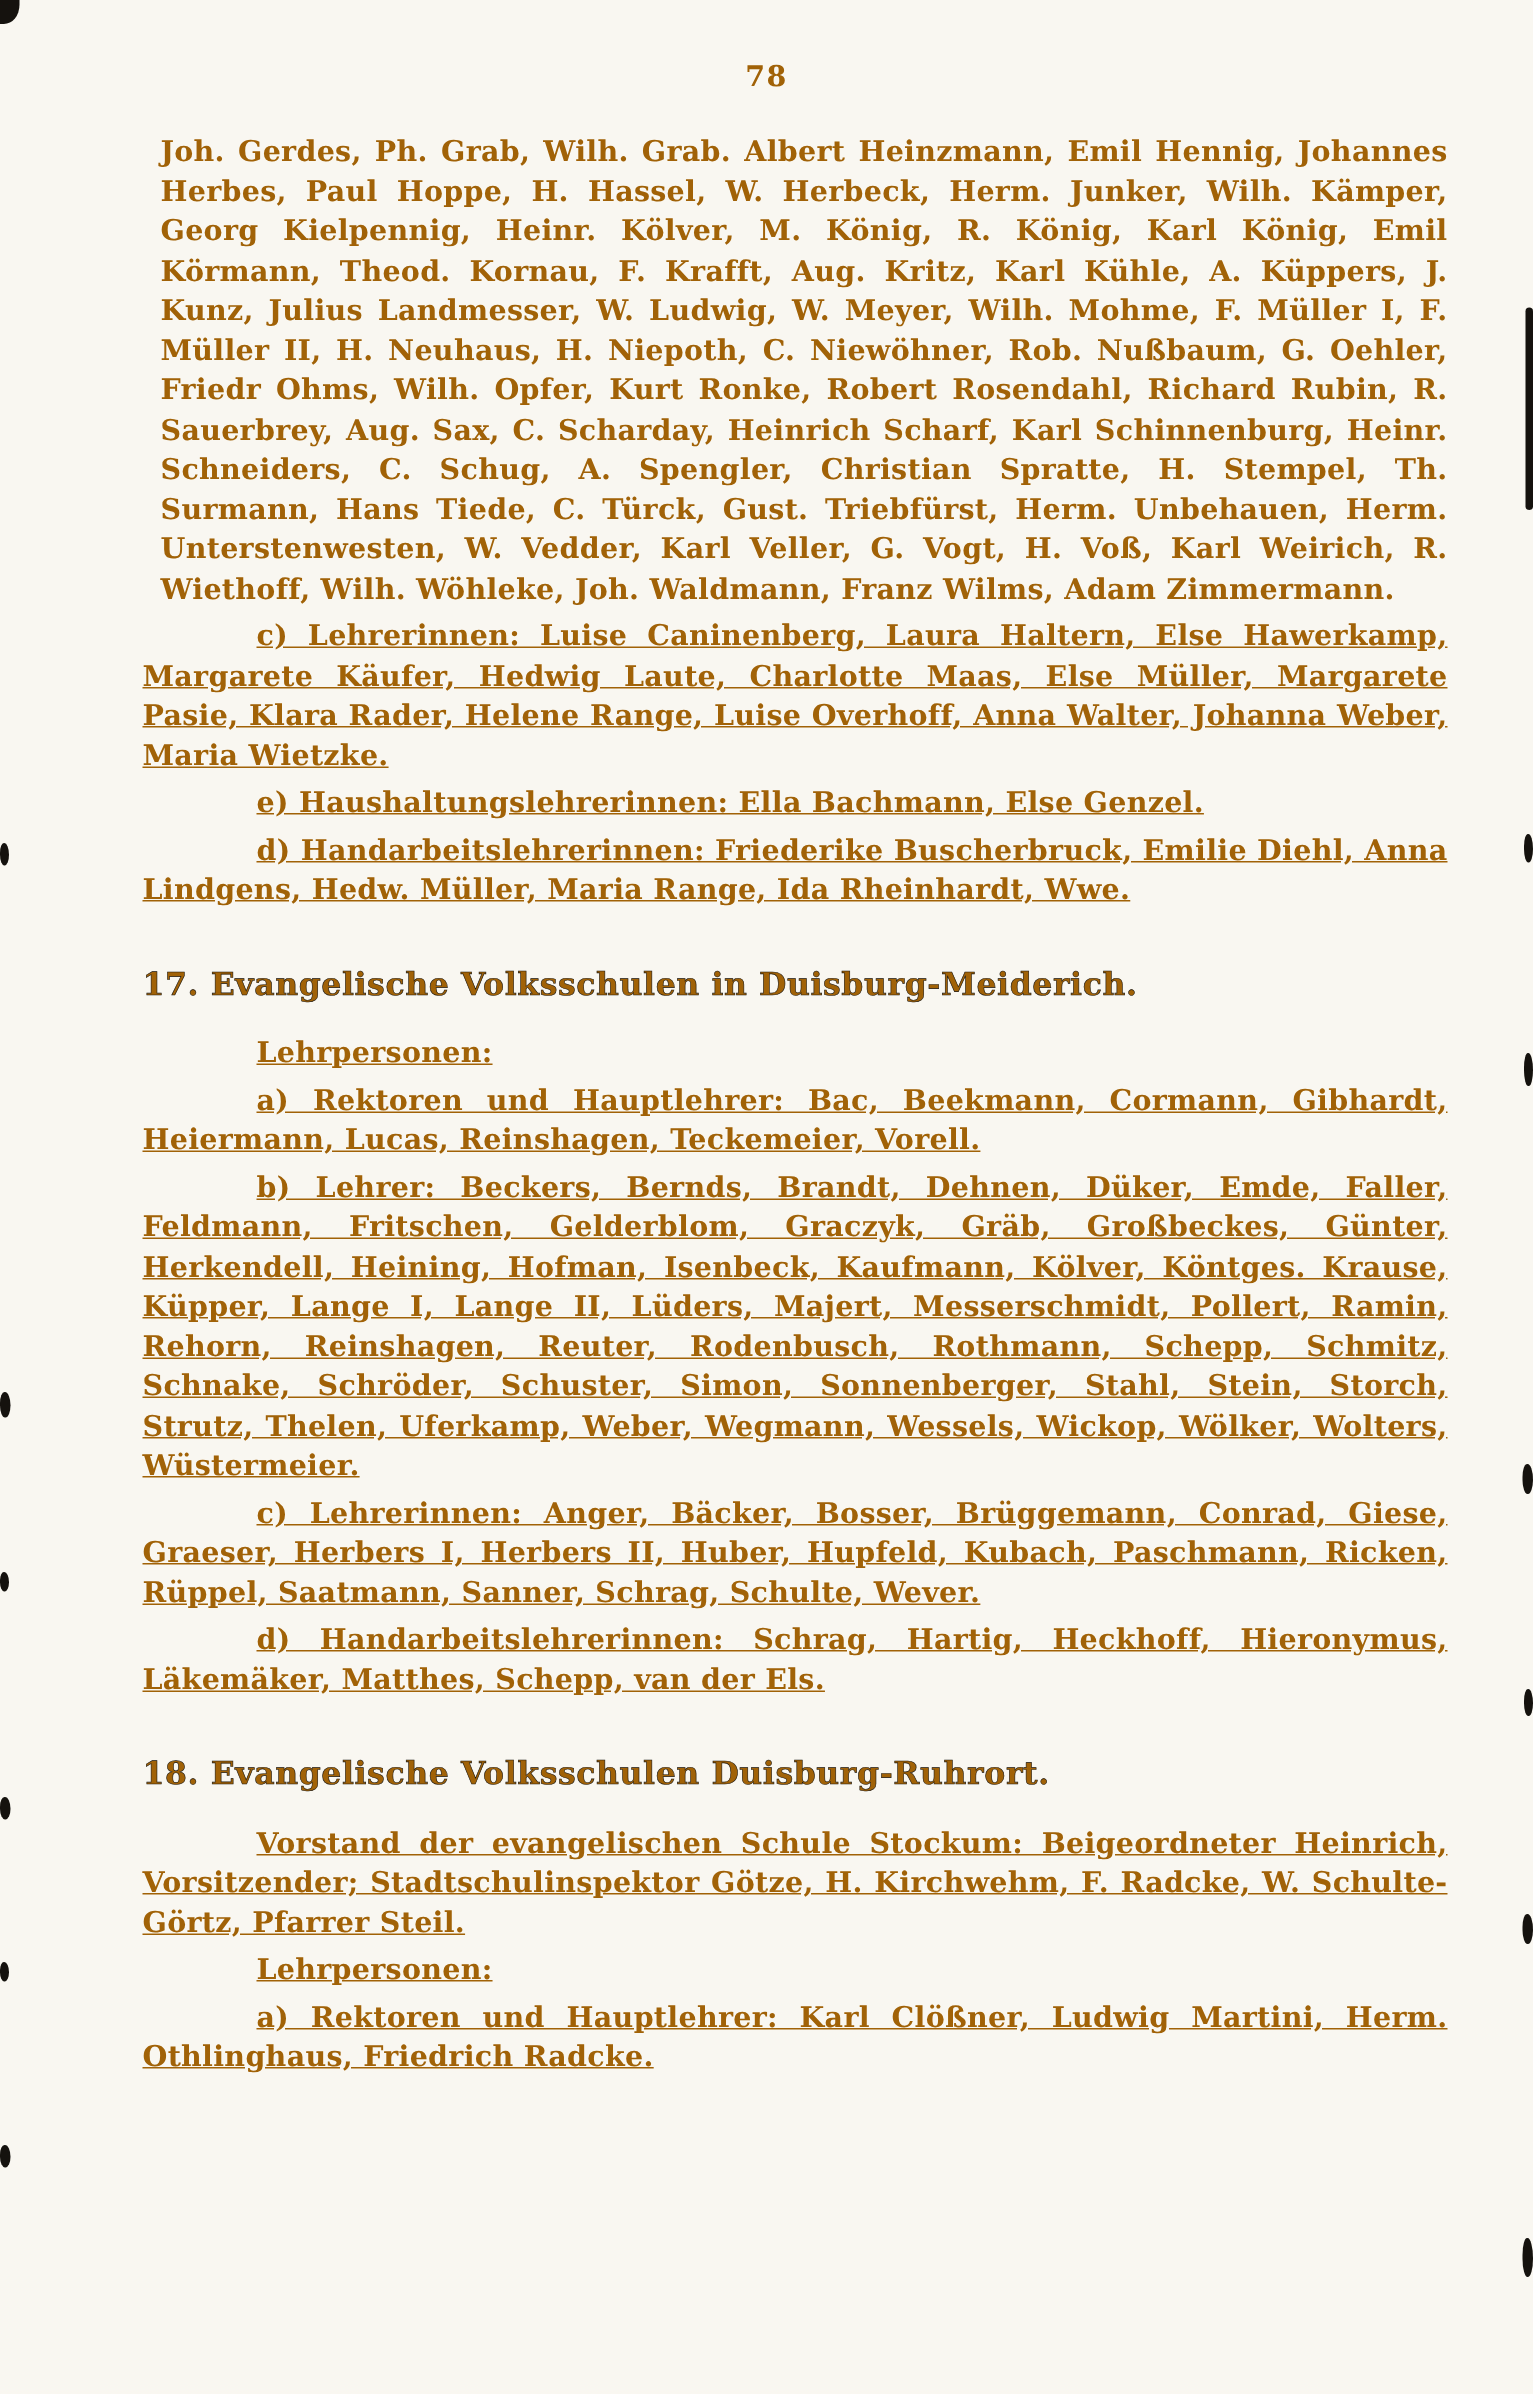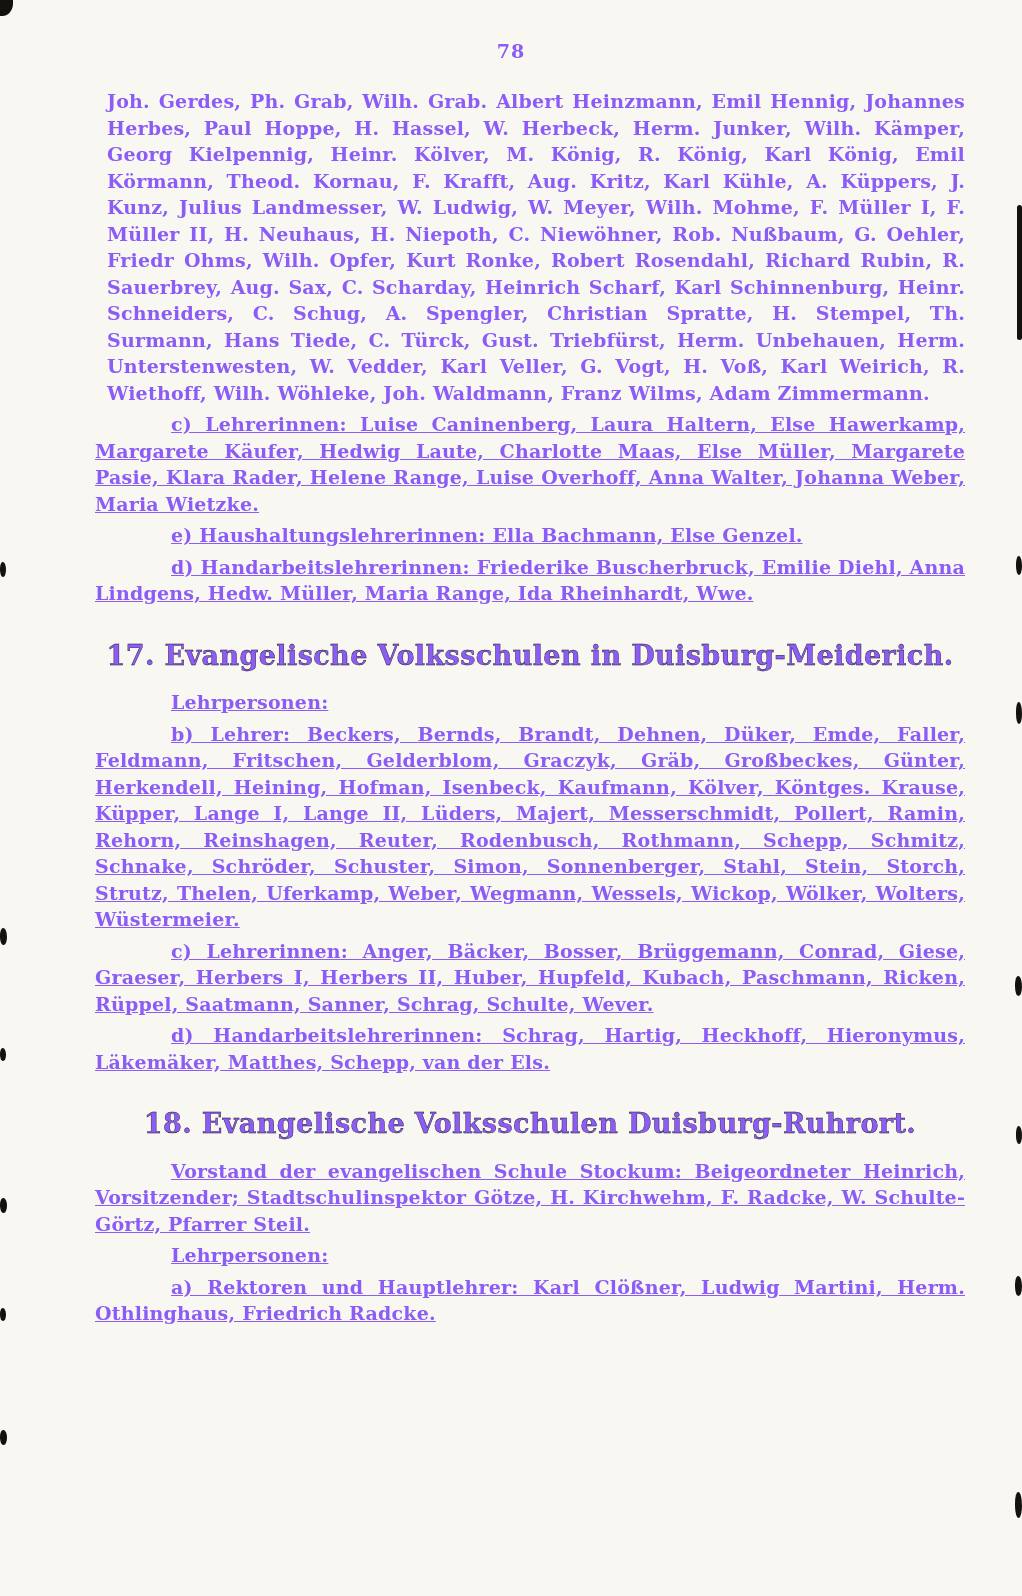--- a/index.html
+++ b/index.html
@@ -10,21 +10,21 @@
     width: 1022px;
     height: 1596px;
     background: #dedbd4;
     overflow: hidden;
   }
   .page {
     position: relative;
     width: 1022px;
     height: 1596px;
     background: #f9f7f1;
-    color: #8b5cf6;
+    color: #a16207;
     font-family: "DejaVu Serif", serif;
     font-weight: 700;
     overflow: hidden;
     box-sizing: border-box;
   }
   .page-number {
     padding-top: 40px;
     text-align: center;
     font-size: 19px;
     letter-spacing: 1px;
@@ -35,22 +35,22 @@
     line-height: 26.5px;
     text-align: justify;
     letter-spacing: 0.2px;
   }
   .text-column p {
     margin: 0 0 5px 0;
   }
   p.flush { text-indent: 0; margin-left: 12px; }
   p.indent { text-indent: 76px; text-decoration: underline; }
   .heading {
-    font-size: 27px;
-    text-align: center;
+    font-size: 21px;
+    text-align: left;
     margin: 36px 0 20px 0;
     letter-spacing: 0.4px;
     -webkit-text-stroke: 0.4px #17130e;
   }
   
   .artifact {
     position: absolute;
     background: #15120e;
     border-radius: 45% 55% 50% 50%;
   }
@@ -78,20 +78,21 @@
 
   <div class="text-column">
     <p class="flush">Joh. Gerdes, Ph. Grab, Wilh. Grab. Albert Heinzmann, Emil Hennig, Johannes Herbes, Paul Hoppe, H. Hassel, W. Herbeck, Herm. Junker, Wilh. Kämper, Georg Kielpennig, Heinr. Kölver, M. König, R. König, Karl König, Emil Körmann, Theod. Kornau, F. Krafft, Aug. Kritz, Karl Kühle, A. Küppers, J. Kunz, Julius Landmesser, W. Ludwig, W. Meyer, Wilh. Mohme, F. Müller I, F. Müller II, H. Neuhaus, H. Niepoth, C. Niewöhner, Rob. Nußbaum, G. Oehler, Friedr Ohms, Wilh. Opfer, Kurt Ronke, Robert Rosendahl, Richard Rubin, R. Sauerbrey, Aug. Sax, C. Scharday, Heinrich Scharf, Karl Schinnenburg, Heinr. Schneiders, C. Schug, A. Spengler, Christian Spratte, H. Stempel, Th. Surmann, Hans Tiede, C. Türck, Gust. Triebfürst, Herm. Unbehauen, Herm. Unterstenwesten, W. Vedder, Karl Veller, G. Vogt, H. Voß, Karl Weirich, R. Wiethoff, Wilh. Wöhleke, Joh. Waldmann, Franz Wilms, Adam Zimmermann.</p>
     <p class="indent">c) Lehrerinnen: Luise Caninenberg, Laura Haltern, Else Hawerkamp, Margarete Käufer, Hedwig Laute, Charlotte Maas, Else Müller, Margarete Pasie, Klara Rader, Helene Range, Luise Overhoff, Anna Walter, Johanna Weber, Maria Wietzke.</p>
     <p class="indent">e) Haushaltungslehrerinnen: Ella Bachmann, Else Genzel.</p>
     <p class="indent">d) Handarbeitslehrerinnen: Friederike Buscherbruck, Emilie Diehl, Anna Lindgens, Hedw. Müller, Maria Range, Ida Rheinhardt, Wwe.</p>
 
     <div class="heading">17. Evangelische Volksschulen in Duisburg-Meiderich.</div>
 
     <p class="indent">Lehrpersonen:</p>
+    <p class="indent">a) Rektoren und Hauptlehrer: Bac, Beekmann, Cormann, Gibhardt, Heiermann, Lucas, Reinshagen, Teckemeier, Vorell.</p>
     <p class="indent">b) Lehrer: Beckers, Bernds, Brandt, Dehnen, Düker, Emde, Faller, Feldmann, Fritschen, Gelderblom, Graczyk, Gräb, Großbeckes, Günter, Herkendell, Heining, Hofman, Isenbeck, Kaufmann, Kölver, Köntges. Krause, Küpper, Lange I, Lange II, Lüders, Majert, Messerschmidt, Pollert, Ramin, Rehorn, Reinshagen, Reuter, Rodenbusch, Rothmann, Schepp, Schmitz, Schnake, Schröder, Schuster, Simon, Sonnenberger, Stahl, Stein, Storch, Strutz, Thelen, Uferkamp, Weber, Wegmann, Wessels, Wickop, Wölker, Wolters, Wüstermeier.</p>
     <p class="indent">c) Lehrerinnen: Anger, Bäcker, Bosser, Brüggemann, Conrad, Giese, Graeser, Herbers I, Herbers II, Huber, Hupfeld, Kubach, Paschmann, Ricken, Rüppel, Saatmann, Sanner, Schrag, Schulte, Wever.</p>
     <p class="indent">d) Handarbeitslehrerinnen: Schrag, Hartig, Heckhoff, Hieronymus, Läkemäker, Matthes, Schepp, van der Els.</p>
 
     <div class="heading">18. Evangelische Volksschulen Duisburg-Ruhrort.</div>
 
     <p class="indent">Vorstand der evangelischen Schule Stockum: Beigeordneter Heinrich, Vorsitzender; Stadtschulinspektor Götze, H. Kirchwehm, F. Radcke, W. Schulte-Görtz, Pfarrer Steil.</p>
     <p class="indent">Lehrpersonen:</p>
     <p class="indent">a) Rektoren und Hauptlehrer: Karl Clößner, Ludwig Martini, Herm. Othlinghaus, Friedrich Radcke.</p>
 

